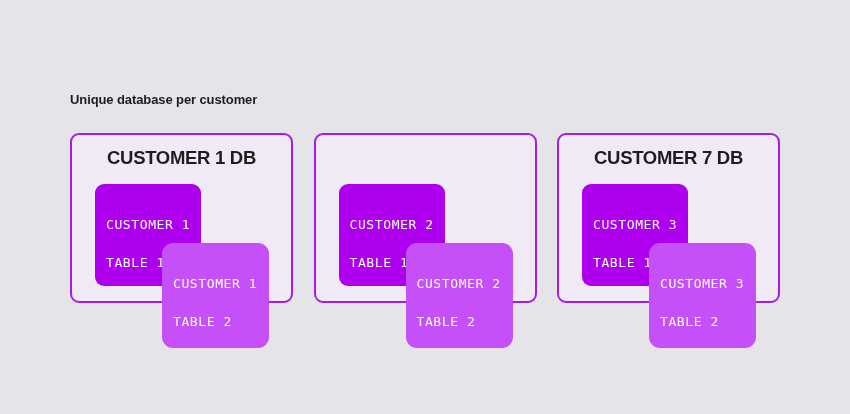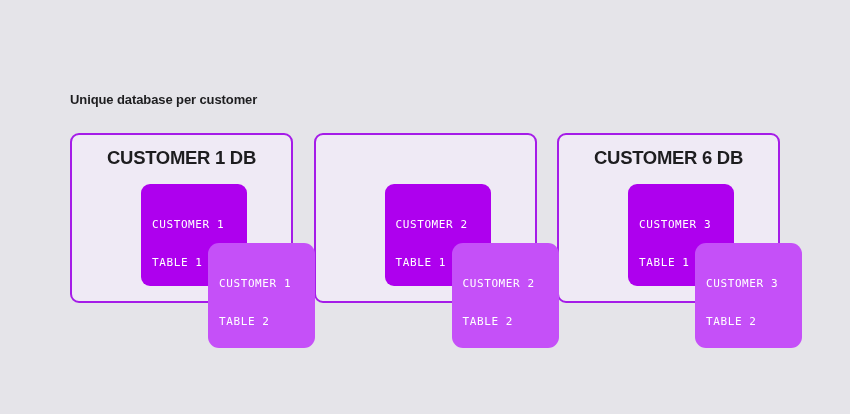--- a/index.html
+++ b/index.html
@@ -91,25 +91,24 @@
     right: 0;
     bottom: 0;
   }
 
   .table-box {
     position: absolute;
     box-sizing: border-box;
     padding: 10px 0 0 11px;
     color: #ffffff;
     font-family: "DejaVu Sans Mono", "Liberation Mono", monospace;
-    font-size: 11px;
+    font-size: 13px;
     line-height: 12.5px;
     letter-spacing: 0.6px;
     white-space: pre;
-    margin-left: 46px;
   }
 
   .table-box.primary {
     left: 23px;
     top: 49px;
     width: 106px;
     height: 102px;
     background: #ae00ee;
     border-radius: 9px;
     z-index: 1;
@@ -158,21 +157,21 @@
           <span class="table-line">TABLE 1</span>
         </div>
         <div class="table-box secondary">
           <span class="table-line">CUSTOMER 2</span>
           <span class="table-line">TABLE 2</span>
         </div>
       </div>
     </div>
 
     <div class="db-card">
-      <div class="db-card-title">CUSTOMER 6 DB</div>
+      <div class="db-card-title">CUSTOMER 7 DB</div>
       <div class="table-stack">
         <div class="table-box primary">
           <span class="table-line">CUSTOMER 3</span>
           <span class="table-line">TABLE 1</span>
         </div>
         <div class="table-box secondary">
           <span class="table-line">CUSTOMER 3</span>
           <span class="table-line">TABLE 2</span>
         </div>
       </div>

